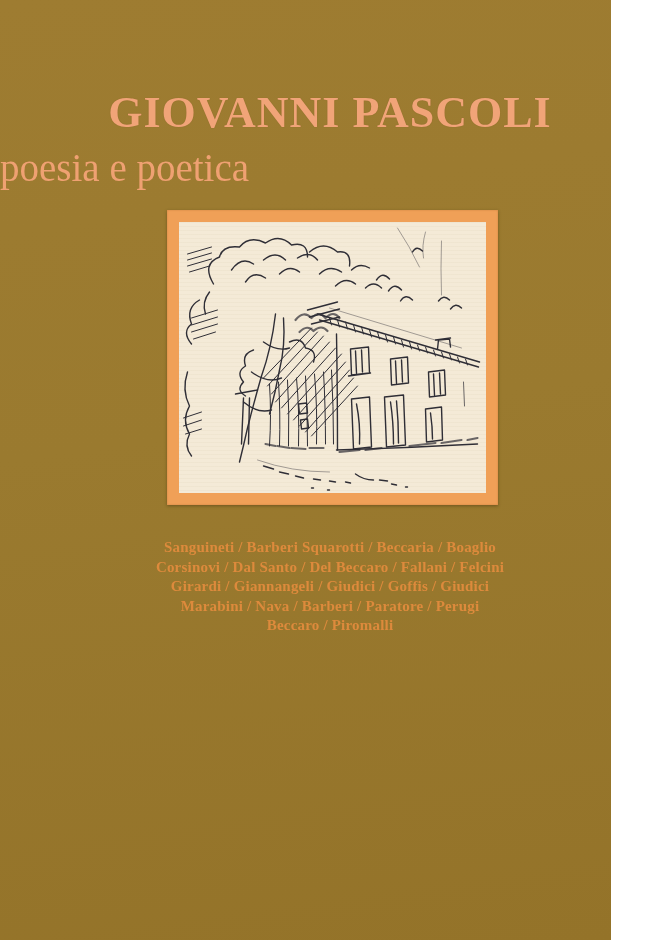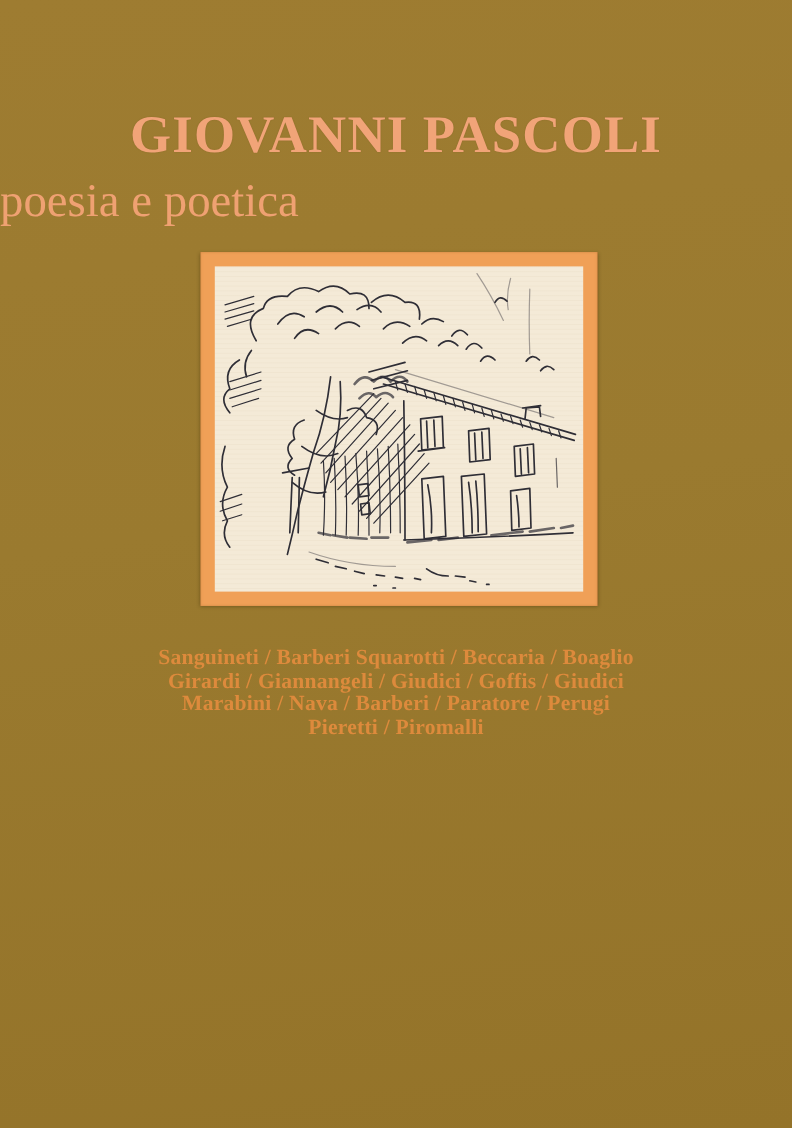--- a/index.html
+++ b/index.html
@@ -1,19 +1,20 @@
 <!DOCTYPE html>
 <html><head>
 <meta charset="utf-8">
 <style>
   html,body{margin:0;padding:0;}
   body{width:660px;height:940px;overflow:hidden;font-family:"Liberation Serif",serif;}
   .cover{
-    position:relative;width:660px;height:940px;
+    position:relative;width:563px;height:940px;
     background:linear-gradient(172deg,#9e7c31 0%,#9a7a2f 45%,#947329 100%);
+    padding-left:48px;
   }
   .title{
     position:absolute;top:90px;left:0;width:660px;margin:0;
     text-align:center;font-family:"Liberation Serif",serif;font-weight:bold;
     font-size:44px;line-height:46px;letter-spacing:1px;color:#f1a478;
     text-shadow:0 0 1px rgba(80,50,20,.25);
   }
   .subtitle{
     position:absolute;top:146px;left:0;width:660px;
     text-align:left;font-family:"Liberation Serif",serif;font-weight:normal;
@@ -27,21 +28,21 @@
   .panel{
     width:307px;height:271px;background:#f4ead7;
     background-image:linear-gradient(rgba(210,190,160,.12) 1px, transparent 1px);
     background-size:100% 4px;
     overflow:hidden;
   }
   .panel svg{display:block;}
   .authors{
     position:absolute;top:538px;left:0;width:660px;text-align:center;
     font-family:"Liberation Serif",serif;font-weight:bold;
-    font-size:18px;line-height:19.5px;letter-spacing:.2px;color:#dd8a3c;
+    font-size:15px;line-height:19.5px;letter-spacing:.2px;color:#dd8a3c;
   }
   .publisher{
     position:absolute;top:844px;left:0;width:660px;text-align:center;color:#e9964f;
   }
   .publisher .mark{margin:0 auto;display:block;}
   .pub-line{
     font-family:"Liberation Sans",sans-serif;font-weight:400;
     font-size:16.5px;line-height:15px;letter-spacing:1px;color:#e9964f;
     transform:scaleX(.88);transform-origin:50% 50%;
   }
@@ -114,19 +115,20 @@
         <path class="ink w10 faint" d="M78,238 q34,12 72,12"></path>
         <path class="ink w14" d="M84,244 l10,3 M100,250 l9,2 M116,254 l8,2 M134,257 l7,1 M150,259 l6,1 M166,260 l5,1"></path>
         <path class="ink w14" d="M176,252 q8,6 18,6 M200,258 l8,1 M212,262 l5,1"></path>
         <path class="ink w14" d="M132,266 l2,0 M148,268 l2,0 M226,265 l2,0"></path>
       </svg>
     </div>
   </div>
 
   <div class="authors">
     <div>Sanguineti / Barberi Squarotti / Beccaria / Boaglio</div>
+    <div>Corsinovi / Dal Santo / Del Beccaro / Fallani / Felcini</div>
     <div>Girardi / Giannangeli / Giudici / Goffis / Giudici</div>
     <div>Marabini / Nava / Barberi / Paratore / Perugi</div>
-    <div>Pieretti / Piromalli</div>
+    <div>Beccaro / Piromalli</div>
   </div>
 
 
 </div>
 
 </body></html>

